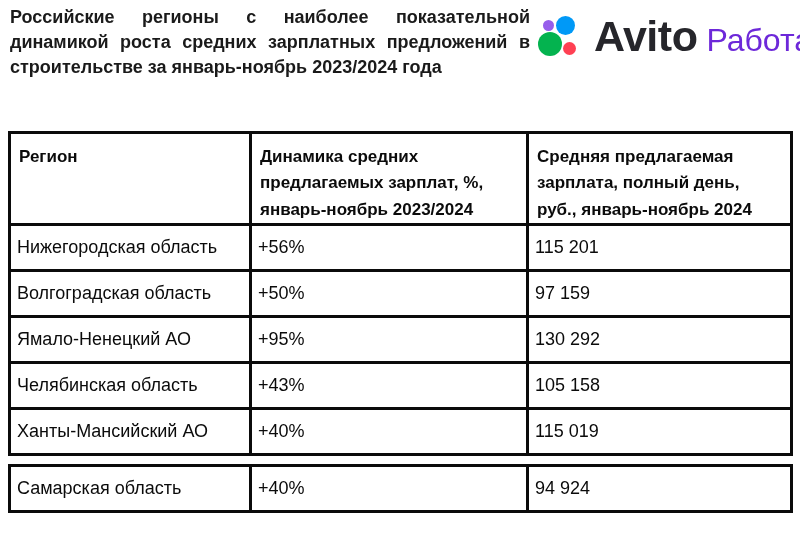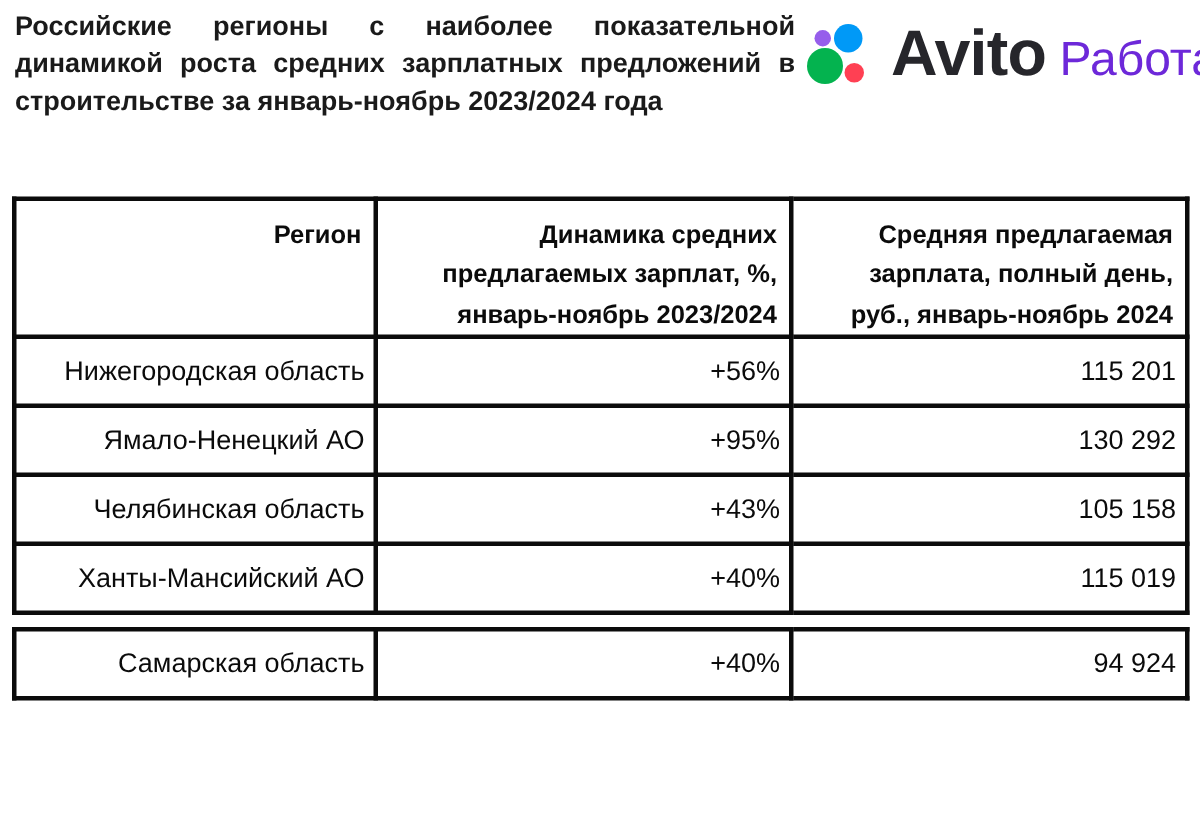--- a/index.html
+++ b/index.html
@@ -47,21 +47,21 @@
     width: 782px;
     table-layout: fixed;
     border-collapse: collapse;
   }
   col.col-region { width: 241px; }
   col.col-dyn    { width: 277px; }
   col.col-sal    { width: 264px; }
   th, td {
     border: 3px solid #0b0b0b;
     background: #ffffff;
-    text-align: right;
+    text-align: left;
     overflow: hidden;
   }
   th {
     height: 92px;
     vertical-align: top;
     padding: 10px 8px 0 8px;
     font-size: 17px;
     font-weight: 700;
     line-height: 1.55;
     color: #0b0b0b;
@@ -110,20 +110,25 @@
           <th>Средняя предлагаемая зарплата, полный день, руб., январь-ноябрь 2024</th>
         </tr>
       </thead>
       <tbody>
         <tr>
           <td>Нижегородская область</td>
           <td>+56%</td>
           <td>115 201</td>
         </tr>
         <tr>
+          <td>Волгоградская область</td>
+          <td>+50%</td>
+          <td>97 159</td>
+        </tr>
+        <tr>
           <td>Ямало-Ненецкий АО</td>
           <td>+95%</td>
           <td>130 292</td>
         </tr>
         <tr>
           <td>Челябинская область</td>
           <td>+43%</td>
           <td>105 158</td>
         </tr>
         <tr>

